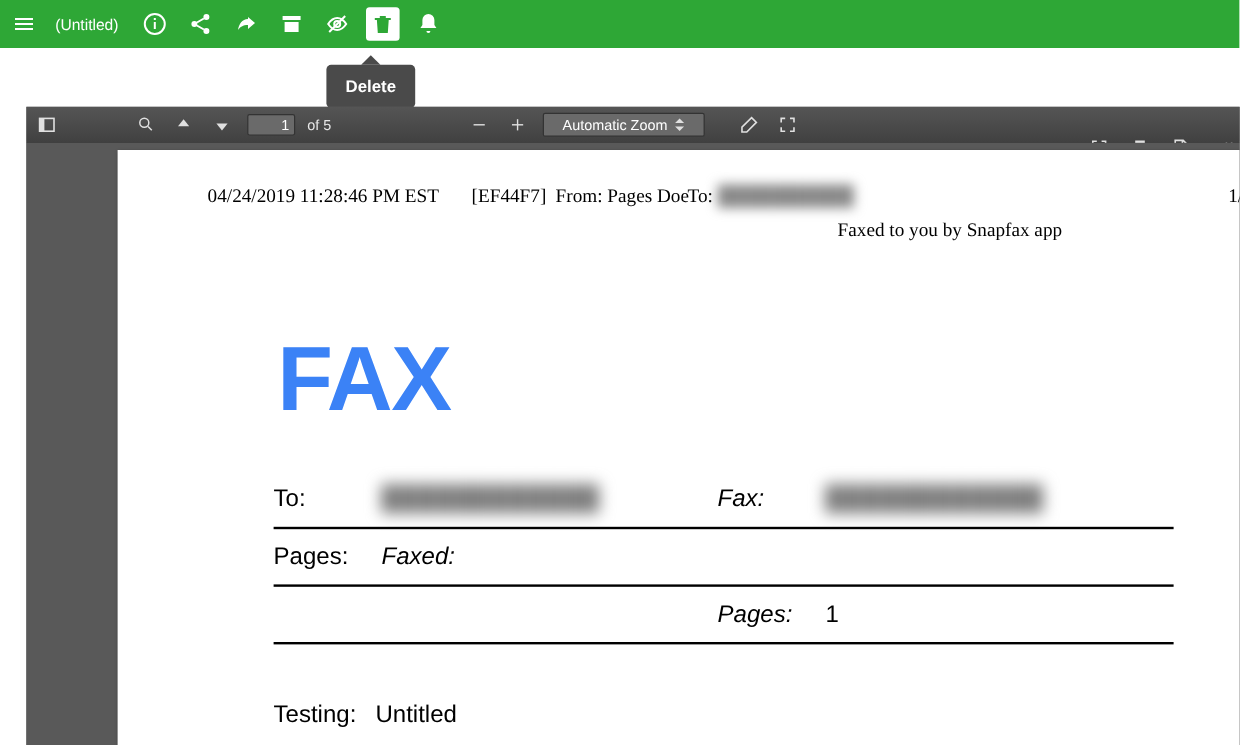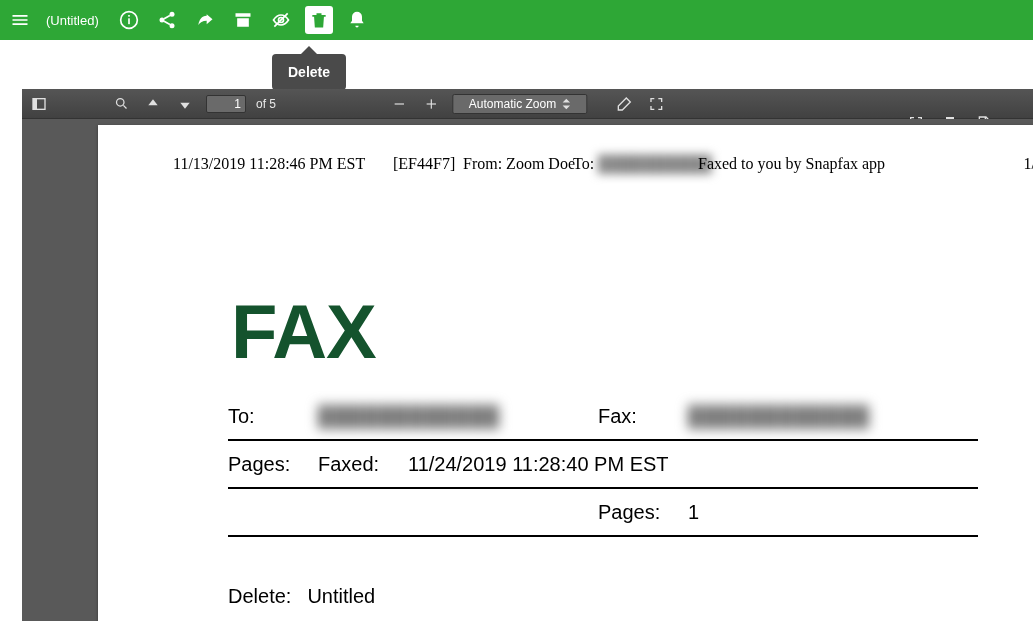--- a/index.html
+++ b/index.html
@@ -136,47 +136,47 @@
     top: 30px;
     left: 0; right: 0;
     font-family: 'Times New Roman', serif;
     font-size: 16px;
     color: #000;
   }
   .ph-date { position:absolute; left: 75px; }
   .ph-ref  { position:absolute; left: 295px; }
   .ph-from { position:absolute; left: 365px; }
   .ph-to   { position:absolute; left: 475px; }
-  .ph-note { position:absolute; left: 600px; }
+  .ph-note { position:absolute; left: 600px; margin-top: 29px; }
   .ph-pg   { position:absolute; right: 10px; }
   .blur1 { filter: blur(5px); color:#888; }
 
   .fax-title {
     position:absolute;
-    top: 163px;
+    top: 148px;
     left: 133px;
     font-family: Arial, sans-serif;
     font-weight: 900;
     font-size: 76px;
     letter-spacing: -1px;
-    color:#14532d;
+    color:#3b82f6;
   }
   .fax-table {
     position:absolute;
     top: 268px;
     left: 130px;
     width: 750px;
     font-family: Arial, sans-serif;
     font-size: 20px;
     color:#000;
   }
   .fax-row { display:flex; height: 48px; align-items:center; border-bottom: 2px solid #000; }
   .fax-cell-l { width: 90px; }
   .fax-cell-lv { width: 280px; }
-  .fax-cell-r { width: 90px; }
+  .fax-cell-r { width: 90px; font-style: italic; }
   .fax-cell-rv { flex:1; }
   .blur2 { filter: blur(6px); color:#777; letter-spacing:1px; }
   .subject-row { position:absolute; top: 460px; left: 130px; font-family: Arial, sans-serif; font-size: 20px; display:flex; gap: 16px;}
 </style>
 </head>
 <body>
 
 <div class="green-bar">
   <div class="g-icon">
     <svg width="20" height="20" viewBox="0 0 24 24">
@@ -307,52 +307,51 @@
             <path d="M12 10v6m-3-3l3 3 3-3" fill="none" stroke="#e0e0e0" stroke-width="2"></path>
           </svg>
       </div>
       <span style="font-size:13px;">Pdf</span>
     </div>
   </div>
 
   <div class="page-area">
     <div class="pdf-page">
       <div class="page-header-line">
-        <span class="ph-date">11/13/2019 11:28:46 PM EST</span>
+        <span class="ph-date">04/24/2019 11:28:46 PM EST</span>
         <span class="ph-ref">[EF44F7]</span>
-        <span class="ph-from">From: Zoom Doe</span>
+        <span class="ph-from">From: Pages Doe</span>
         <span class="ph-to">
           <span>To:</span>
           <span class="blur1">██████████</span>
         </span>
         <span class="ph-note">Faxed to you by Snapfax app</span>
         <span class="ph-pg">1/1</span>
       </div>
 
       <div class="fax-title">FAX</div>
 
       <div class="fax-table">
         <div class="fax-row">
           <div class="fax-cell-l">To:</div>
           <div class="fax-cell-lv blur2">████████████</div>
           <div class="fax-cell-r">Fax:</div>
           <div class="fax-cell-rv blur2">████████████</div>
         </div>
         <div class="fax-row">
           <div class="fax-cell-l">Pages:</div>
           <div class="fax-cell-r">Faxed:</div>
-          <div class="fax-cell-rv">11/24/2019 11:28:40 PM EST</div>
         </div>
         <div class="fax-row">
           <div class="fax-cell-l"></div>
           <div class="fax-cell-lv"></div>
           <div class="fax-cell-r">Pages:</div>
           <div class="fax-cell-rv">1</div>
         </div>
       </div>
 
       <div class="subject-row">
-        <span>Delete:</span>
+        <span>Testing:</span>
         <span>Untitled</span>
       </div>
     </div>
   </div>
 </div>
 
 </body></html>

